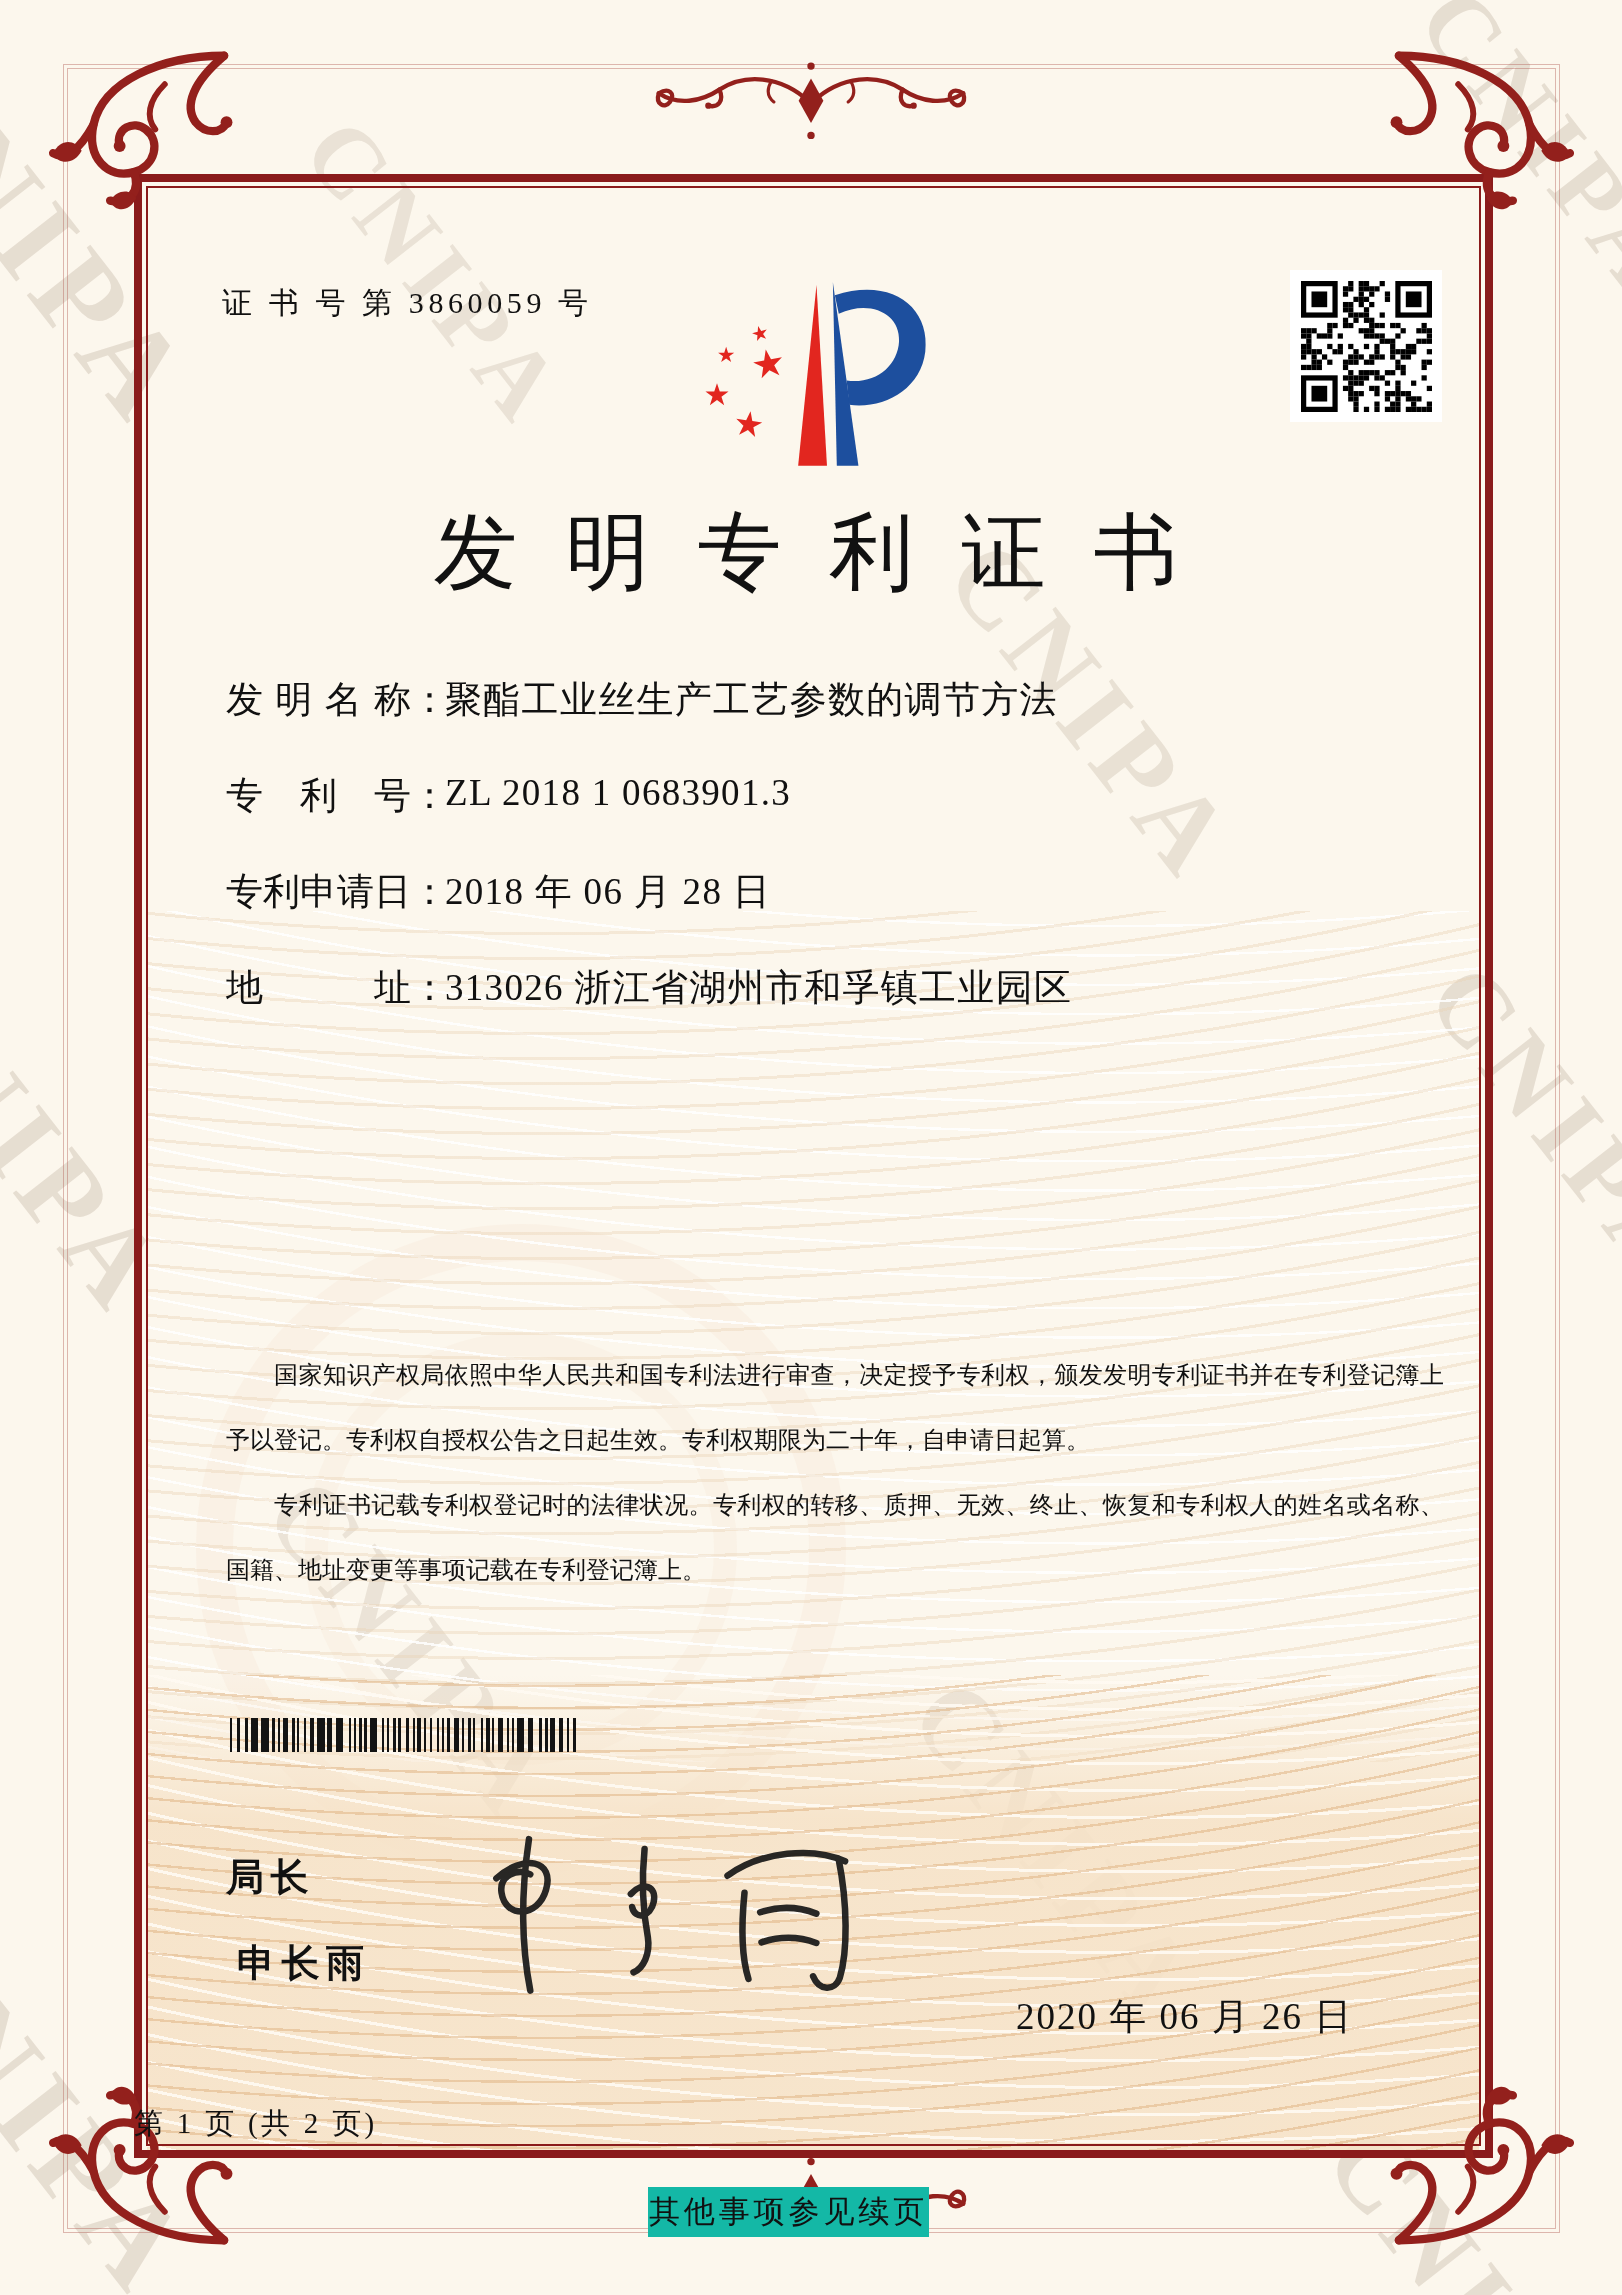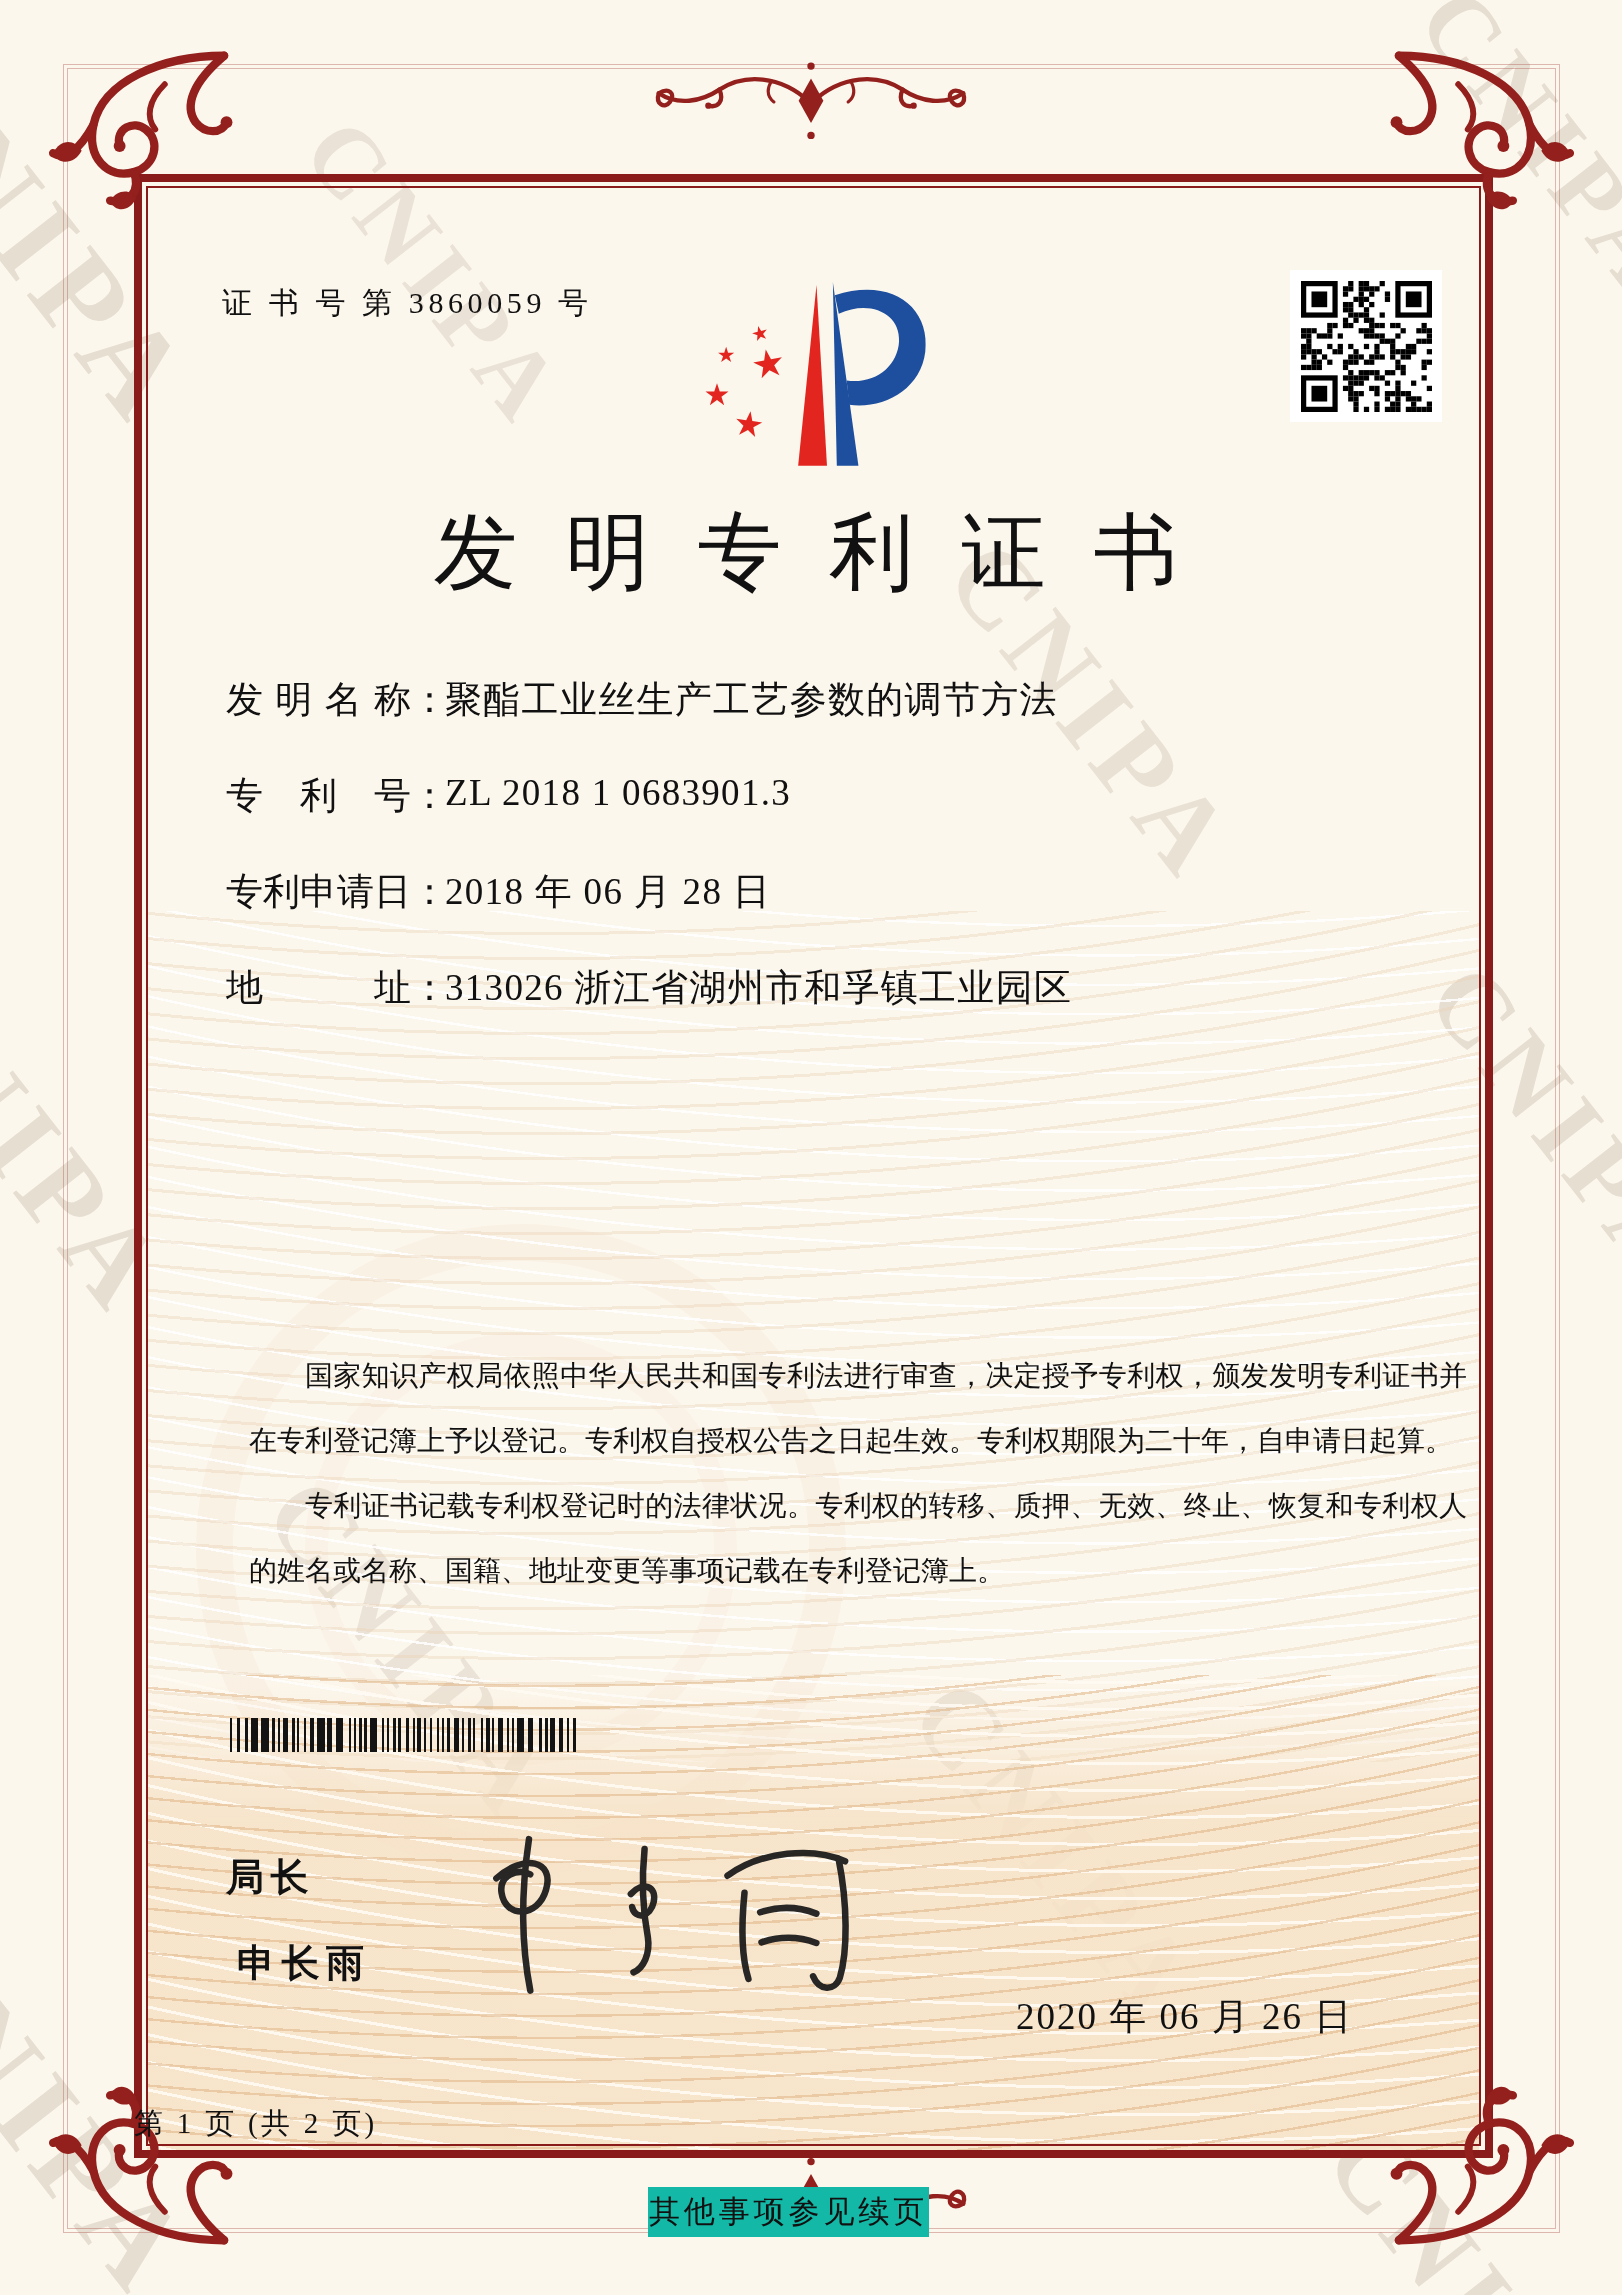--- a/index.html
+++ b/index.html
@@ -99,21 +99,21 @@
     display:inline-block;width:185px;text-align:justify;text-align-last:justify;
     vertical-align:top;
   }
   .colon{display:inline-block;width:34px;vertical-align:top}
   .fvalue{letter-spacing:1.3px}
   .grant-no-cell{position:absolute;left:589px;top:0;white-space:nowrap}
 
   
   .body-text{
     position:absolute;left:226px;top:1343px;width:1218px;
-    font-size:28px;line-height:65px;text-align:justify;margin-left:23px;
+    font-size:24px;line-height:65px;text-align:justify;
   }
   .body-text p{margin:0;text-indent:2em}
 
   
   .barcode{
     position:absolute;left:230px;top:1718px;width:421px;height:34px;
     display:flex;align-items:stretch;overflow:hidden;
   }
   .barcode span{display:block;background:#131313;height:100%;flex:none}
 

